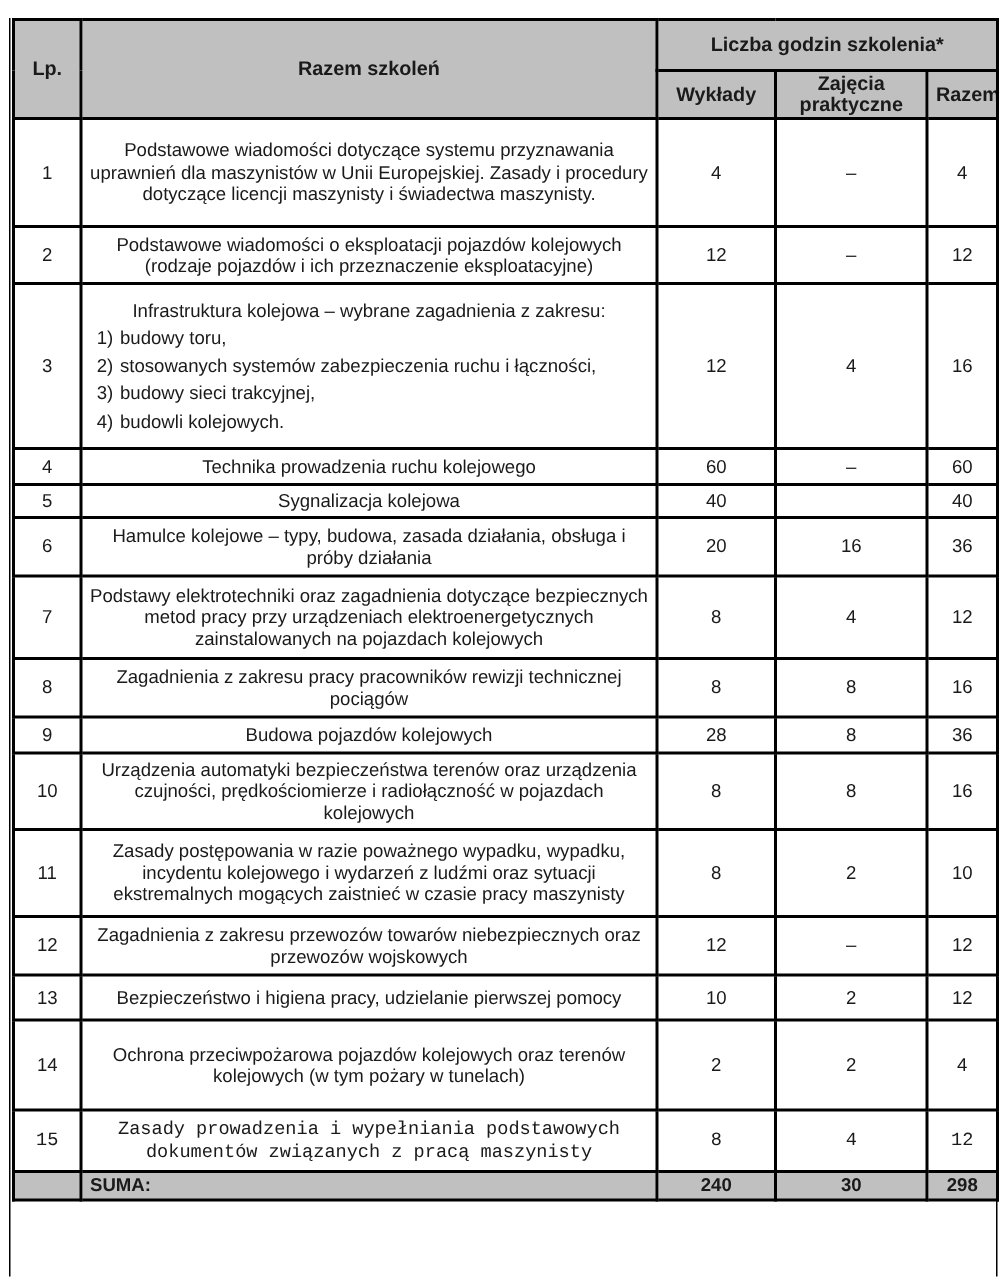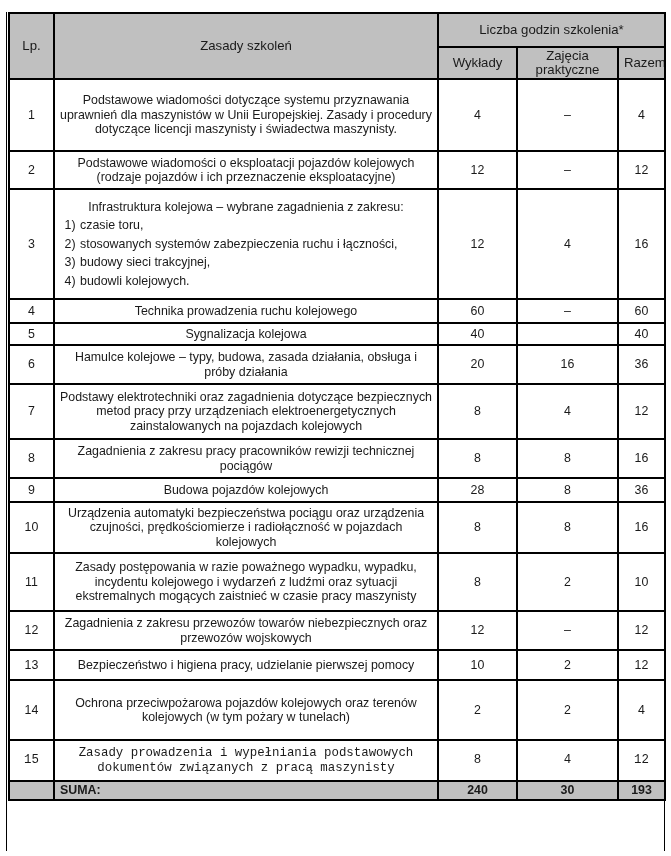--- a/index.html
+++ b/index.html
@@ -36,21 +36,21 @@
       line-height: 14.5px;
     }
     table.schedule td, table.schedule th {
       border: 2px solid #000;
       padding: 0 5px;
       vertical-align: middle;
       overflow: hidden;
     }
     table.schedule thead th {
       background: #c0c0c0;
-      font-weight: normal;
+      font-weight: bold;
       text-align: center;
       font-size: 13.2px;
       line-height: 14px;
     }
     th.h-lp { height: 32px; }
     th.h-sub { height: 30px; }
     td.c-lp { text-align: center; }
     td.c-num { text-align: center; }
     td.c-topic { text-align: center; padding-left: 5px; padding-right: 4px; }
     ol.sub-list {
@@ -83,21 +83,21 @@
   <colgroup>
     <col style="width:45px">
     <col style="width:384px">
     <col style="width:79px">
     <col style="width:101px">
     <col style="width:47px">
   </colgroup>
   <thead>
     <tr>
       <th rowspan="2">Lp.</th>
-      <th rowspan="2">Zasady szkoleń</th>
+      <th rowspan="2">Razem szkoleń</th>
       <th colspan="3" class="h-lp">Liczba godzin szkolenia*</th>
     </tr>
     <tr>
       <th class="h-sub">Wykłady</th>
       <th class="h-sub">Zajęcia praktyczne</th>
       <th class="h-sub">Razem</th>
     </tr>
   </thead>
   <tbody id="table-body">
   <tr style="height: 72px;">
@@ -118,21 +118,21 @@
         <td class="c-num">–</td>
         <td class="c-num">12</td>
       </tr>
       <tr style="height: 110px;">
         <td class="c-lp">3</td>
         <td class="c-topic">
           <div>Infrastruktura kolejowa  – wybrane zagadnienia z zakresu:</div>
           <ol class="sub-list">
             <li>
               <span class="idx">1)</span>
-              <span>czasie toru,</span>
+              <span>budowy toru,</span>
             </li>
             <li>
               <span class="idx">2)</span>
               <span>stosowanych systemów zabezpieczenia ruchu i łączności,</span>
             </li>
             <li>
               <span class="idx">3)</span>
               <span>budowy sieci trakcyjnej,</span>
             </li>
             <li>
@@ -195,21 +195,21 @@
         <td class="c-topic">
           <div>Budowa pojazdów kolejowych</div>
         </td>
         <td class="c-num">28</td>
         <td class="c-num">8</td>
         <td class="c-num">36</td>
       </tr>
       <tr style="height: 51px;">
         <td class="c-lp">10</td>
         <td class="c-topic">
-          <div>Urządzenia automatyki bezpieczeństwa pociągu oraz urządzenia czujności, prędkościomierze i radiołączność w pojazdach kolejowych</div>
+          <div>Urządzenia automatyki bezpieczeństwa terenów oraz urządzenia czujności, prędkościomierze i radiołączność w pojazdach kolejowych</div>
         </td>
         <td class="c-num">8</td>
         <td class="c-num">8</td>
         <td class="c-num">16</td>
       </tr>
       <tr style="height: 58px;">
         <td class="c-lp">11</td>
         <td class="c-topic">
           <div>Zasady postępowania w razie poważnego wypadku, wypadku, incydentu kolejowego i wydarzeń z ludźmi oraz sytuacji ekstremalnych mogących zaistnieć w czasie pracy maszynisty</div>
         </td>
@@ -253,16 +253,16 @@
         <td class="c-num">4</td>
         <td class="c-num">12</td>
       </tr>
     </tbody>
   <tfoot>
     <tr class="sum-row">
       <td class="c-lp"></td>
       <td class="c-topic">SUMA:</td>
       <td class="c-num">240</td>
       <td class="c-num">30</td>
-      <td class="c-num">193</td>
+      <td class="c-num">298</td>
     </tr>
   </tfoot>
 </table>
 
 </body></html>

